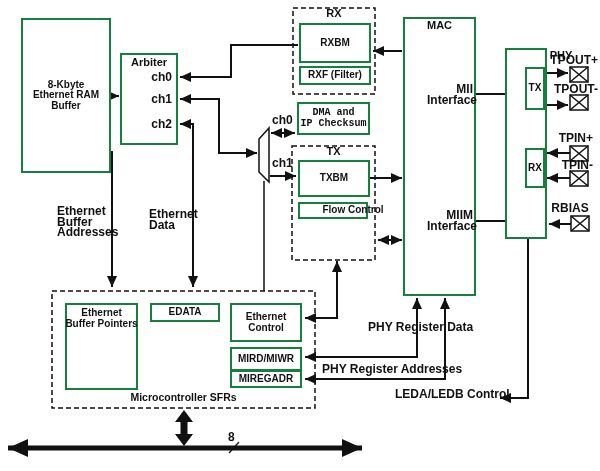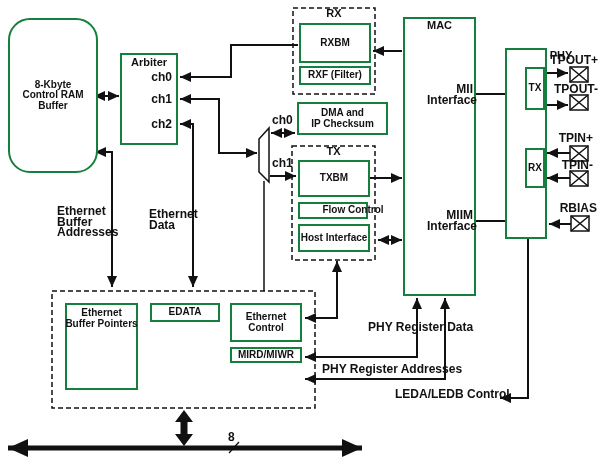--- a/index.html
+++ b/index.html
@@ -83,57 +83,54 @@
         <rect x="570" y="171" width="18" height="15"></rect>
           <path d="M570,171 L588,186 M588,171 L570,186" fill="none"></path>
       </g>
       <g>
         <rect x="571" y="216" width="18" height="15"></rect>
           <path d="M571,216 L589,231 M589,216 L571,231" fill="none"></path>
       </g>
     </g>
   </svg>
 
-  <div class="box" style="left:8px;top:18px;width:90px;height:155px;border-radius:22px;">
+  <div class="box" style="left:21px;top:18px;width:90px;height:155px;">
     <span>8-Kbyte</span>
-    <span>Control RAM</span>
+    <span>Ethernet RAM</span>
     <span>Buffer</span>
   </div>
 
   <div class="box" style="left:120px;top:53px;width:58px;height:92px;"></div>
   <div class="gtitle" style="left:120px;top:57px;width:58px;">Arbiter</div>
   <div class="lbl rt" style="left:140px;top:72px;width:32px;">ch0</div>
   <div class="lbl rt" style="left:140px;top:94px;width:32px;">ch1</div>
   <div class="lbl rt" style="left:140px;top:119px;width:32px;">ch2</div>
 
   <div class="gtitle" style="left:293px;top:8px;width:82px;">RX</div>
   <div class="box" style="left:299px;top:23px;width:72px;height:40px;">
     <span>RXBM</span>
   </div>
   <div class="box" style="left:299px;top:66px;width:72px;height:19px;">
     <span>RXF (Filter)</span>
   </div>
 
-  <div class="box" style="left:297px;top:102px;width:91px;height:33px;">
+  <div class="box" style="left:297px;top:102px;width:73px;height:33px;font-family:Liberation Mono, monospace;">
     <span>DMA and</span>
     <span>IP Checksum</span>
   </div>
 
   <div class="lbl" style="left:272px;top:115px;">ch0</div>
   <div class="lbl" style="left:272px;top:158px;">ch1</div>
 
   <div class="gtitle" style="left:292px;top:146px;width:83px;">TX</div>
   <div class="box" style="left:298px;top:160px;width:72px;height:37px;">
     <span>TXBM</span>
   </div>
   <div class="box" style="left:298px;top:202px;width:70px;height:17px;padding-left:40px;">
     <span>Flow Control</span>
-  </div>
-  <div class="box" style="left:298px;top:224px;width:72px;height:28px;">
-    <span>Host Interface</span>
   </div>
 
   <div class="box" style="left:403px;top:17px;width:73px;height:279px;justify-content:flex-start;"></div>
   <div class="gtitle" style="left:403px;top:20px;width:73px;">MAC</div>
   <div class="lbl rt" style="left:427px;top:84px;width:46px;">
     <span>MII</span>
       <span>Interface</span>
   </div>
   <div class="lbl rt" style="left:427px;top:210px;width:46px;">
     <span>MIIM</span>
@@ -146,21 +143,21 @@
     <span>TX</span>
   </div>
   <div class="box" style="left:525px;top:148px;width:20px;height:40px;">
     <span>RX</span>
   </div>
 
   <div class="lbl rt" style="left:544px;top:55px;width:54px;">TPOUT+</div>
   <div class="lbl rt" style="left:544px;top:84px;width:54px;">TPOUT-</div>
   <div class="lbl rt" style="left:540px;top:133px;width:53px;">TPIN+</div>
   <div class="lbl rt" style="left:540px;top:160px;width:53px;">TPIN-</div>
-  <div class="lbl rt" style="left:543px;top:203px;width:54px;">RBIAS</div>
+  <div class="lbl rt" style="left:543px;top:203px;width:54px;text-align:center;">RBIAS</div>
 
   <div class="lbl" style="left:57px;top:206px;">
     <span>Ethernet</span>
     <span>Buffer</span>
     <span>Addresses</span>
   </div>
   <div class="lbl" style="left:149px;top:209px;">
     <span>Ethernet</span>
     <span>Data</span>
   </div>
@@ -169,23 +166,27 @@
     <span>Ethernet</span>
     <span>Buffer Pointers</span>
   </div>
   <div class="box" style="left:150px;top:303px;width:70px;height:19px;">
     <span>EDATA</span>
   </div>
   <div class="box" style="left:230px;top:303px;width:72px;height:39px;">
     <span>Ethernet</span>
     <span>Control</span>
   </div>
-  <div class="box" style="left:230px;top:347px;width:72px;height:16px;">
+  <div class="box" style="left:230px;top:347px;width:72px;height:24px;">
     <span>MIRD/MIWR</span>
   </div>
+  <div class="box" style="left:230px;top:370px;width:72px;height:18px;">
+    <span>MIREGADR</span>
+  </div>
+  <div class="gtitle" style="left:52px;top:392px;width:263px;font-size:10.5px;">Microcontroller SFRs</div>
 
   <div class="lbl" style="left:322px;top:322px;margin-left:46px;">PHY Register Data</div>
   <div class="lbl" style="left:322px;top:364px;">PHY Register Addresses</div>
   <div class="lbl" style="left:395px;top:389px;">LEDA/LEDB Control</div>
 
   <div class="lbl" style="left:228px;top:432px;">8</div>
 
 </div>
 
 </body></html>

